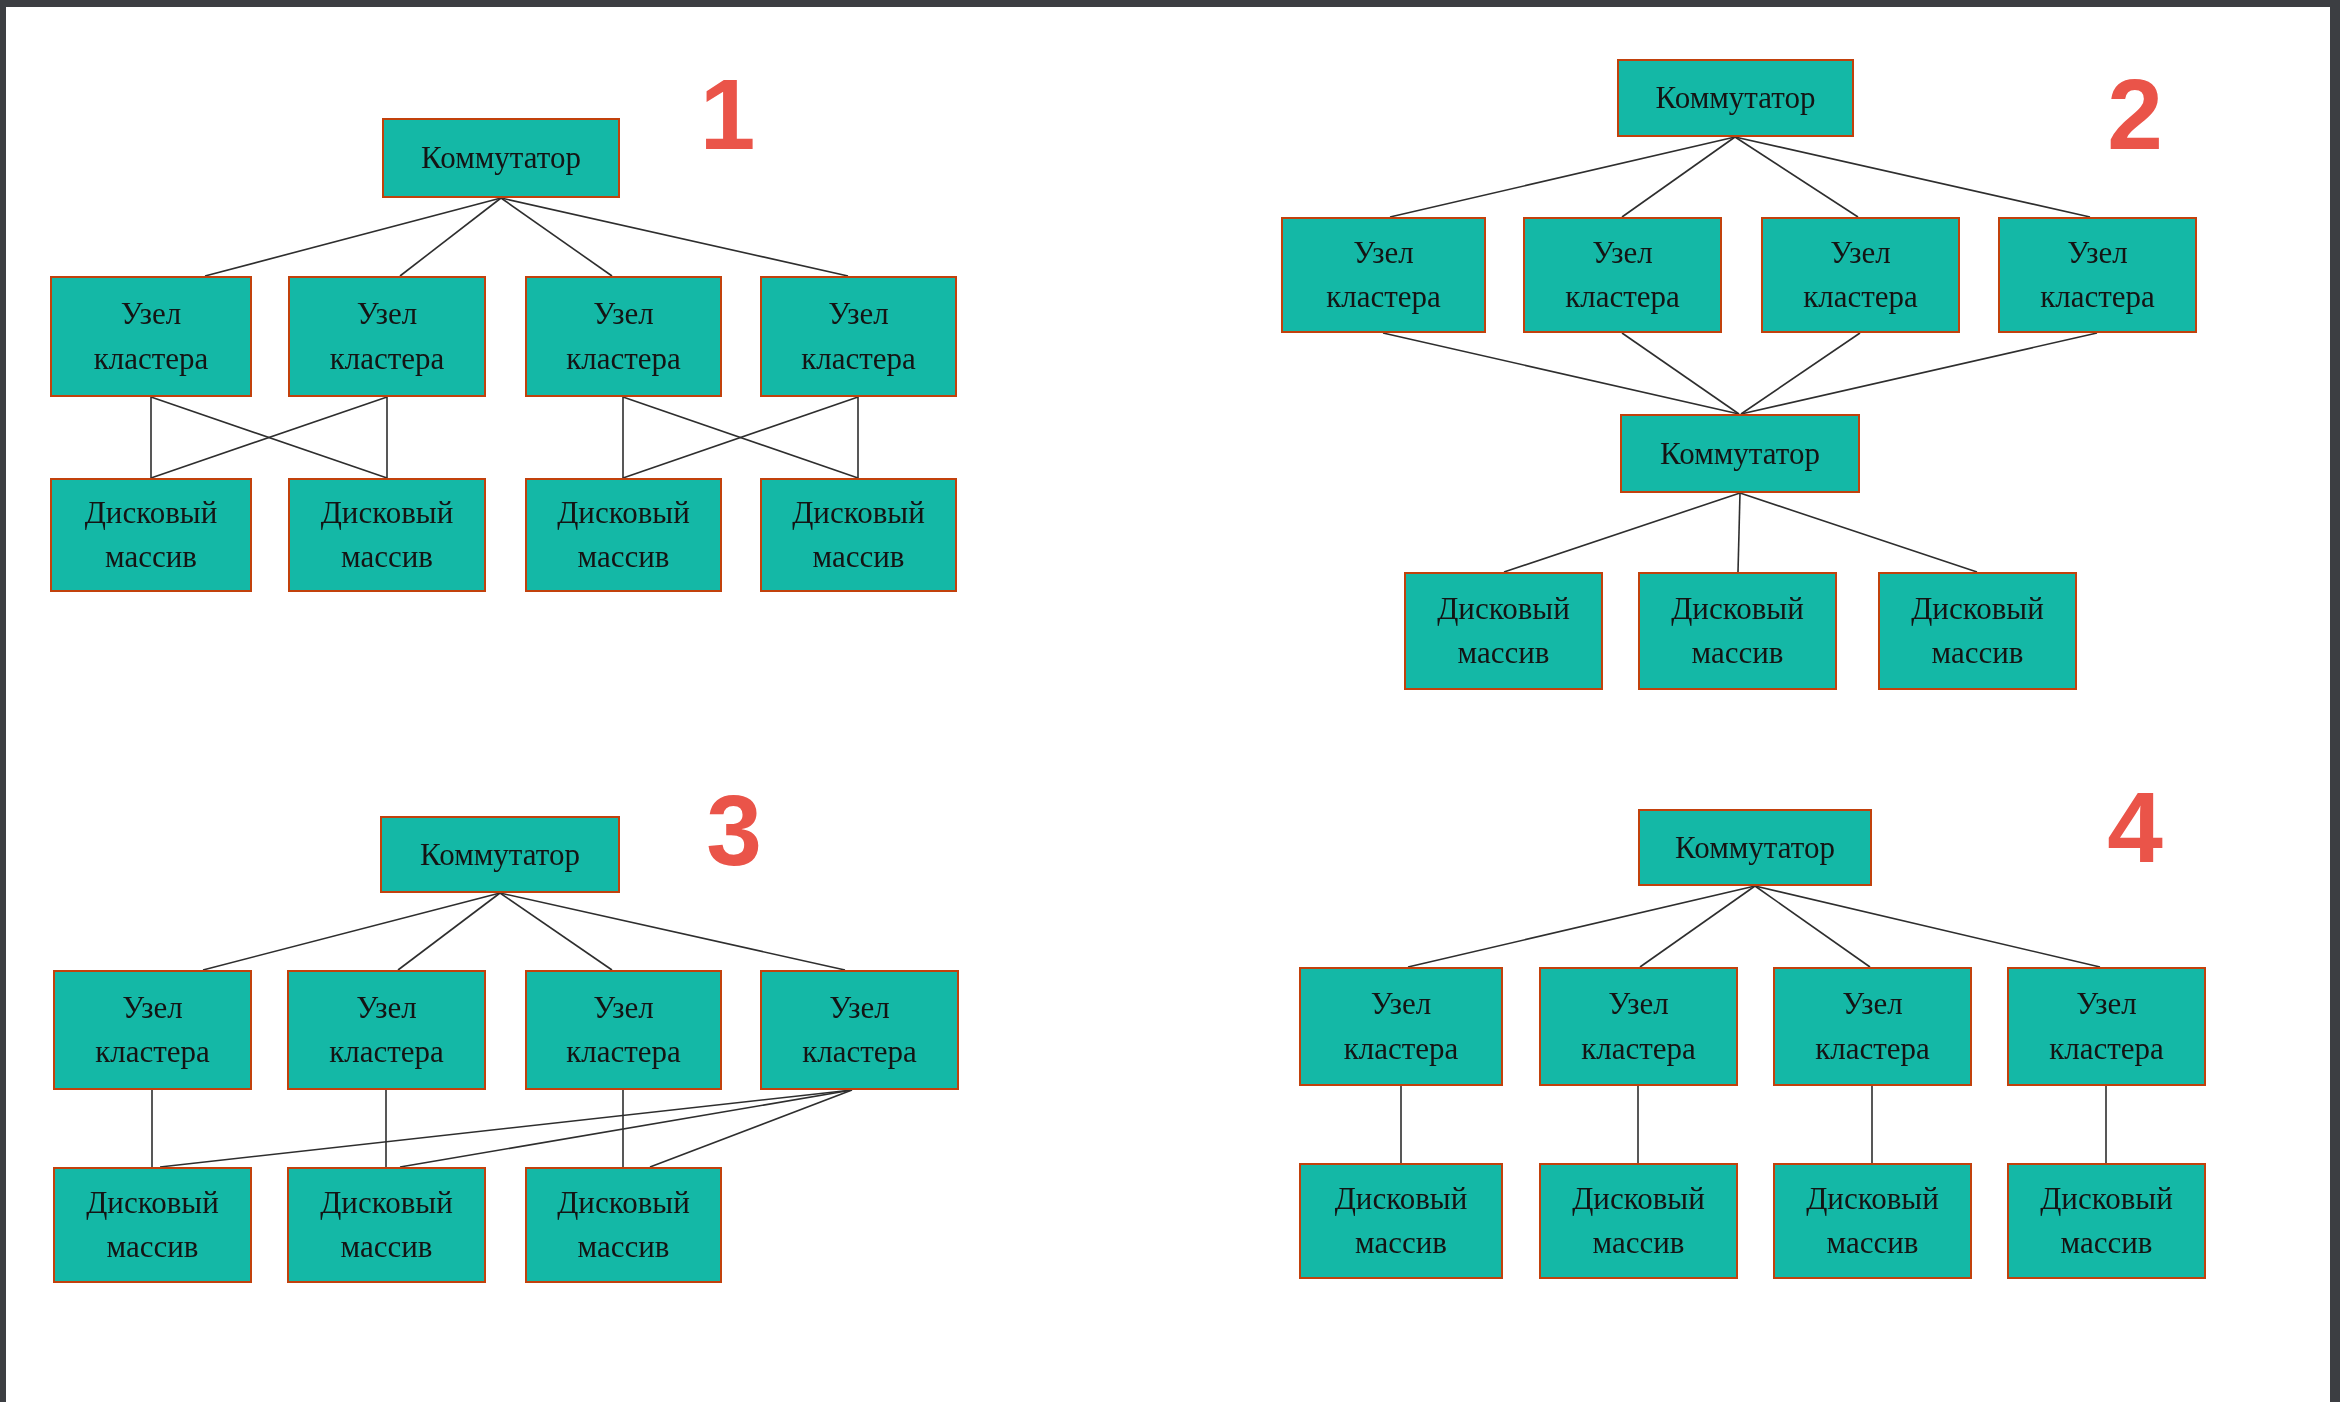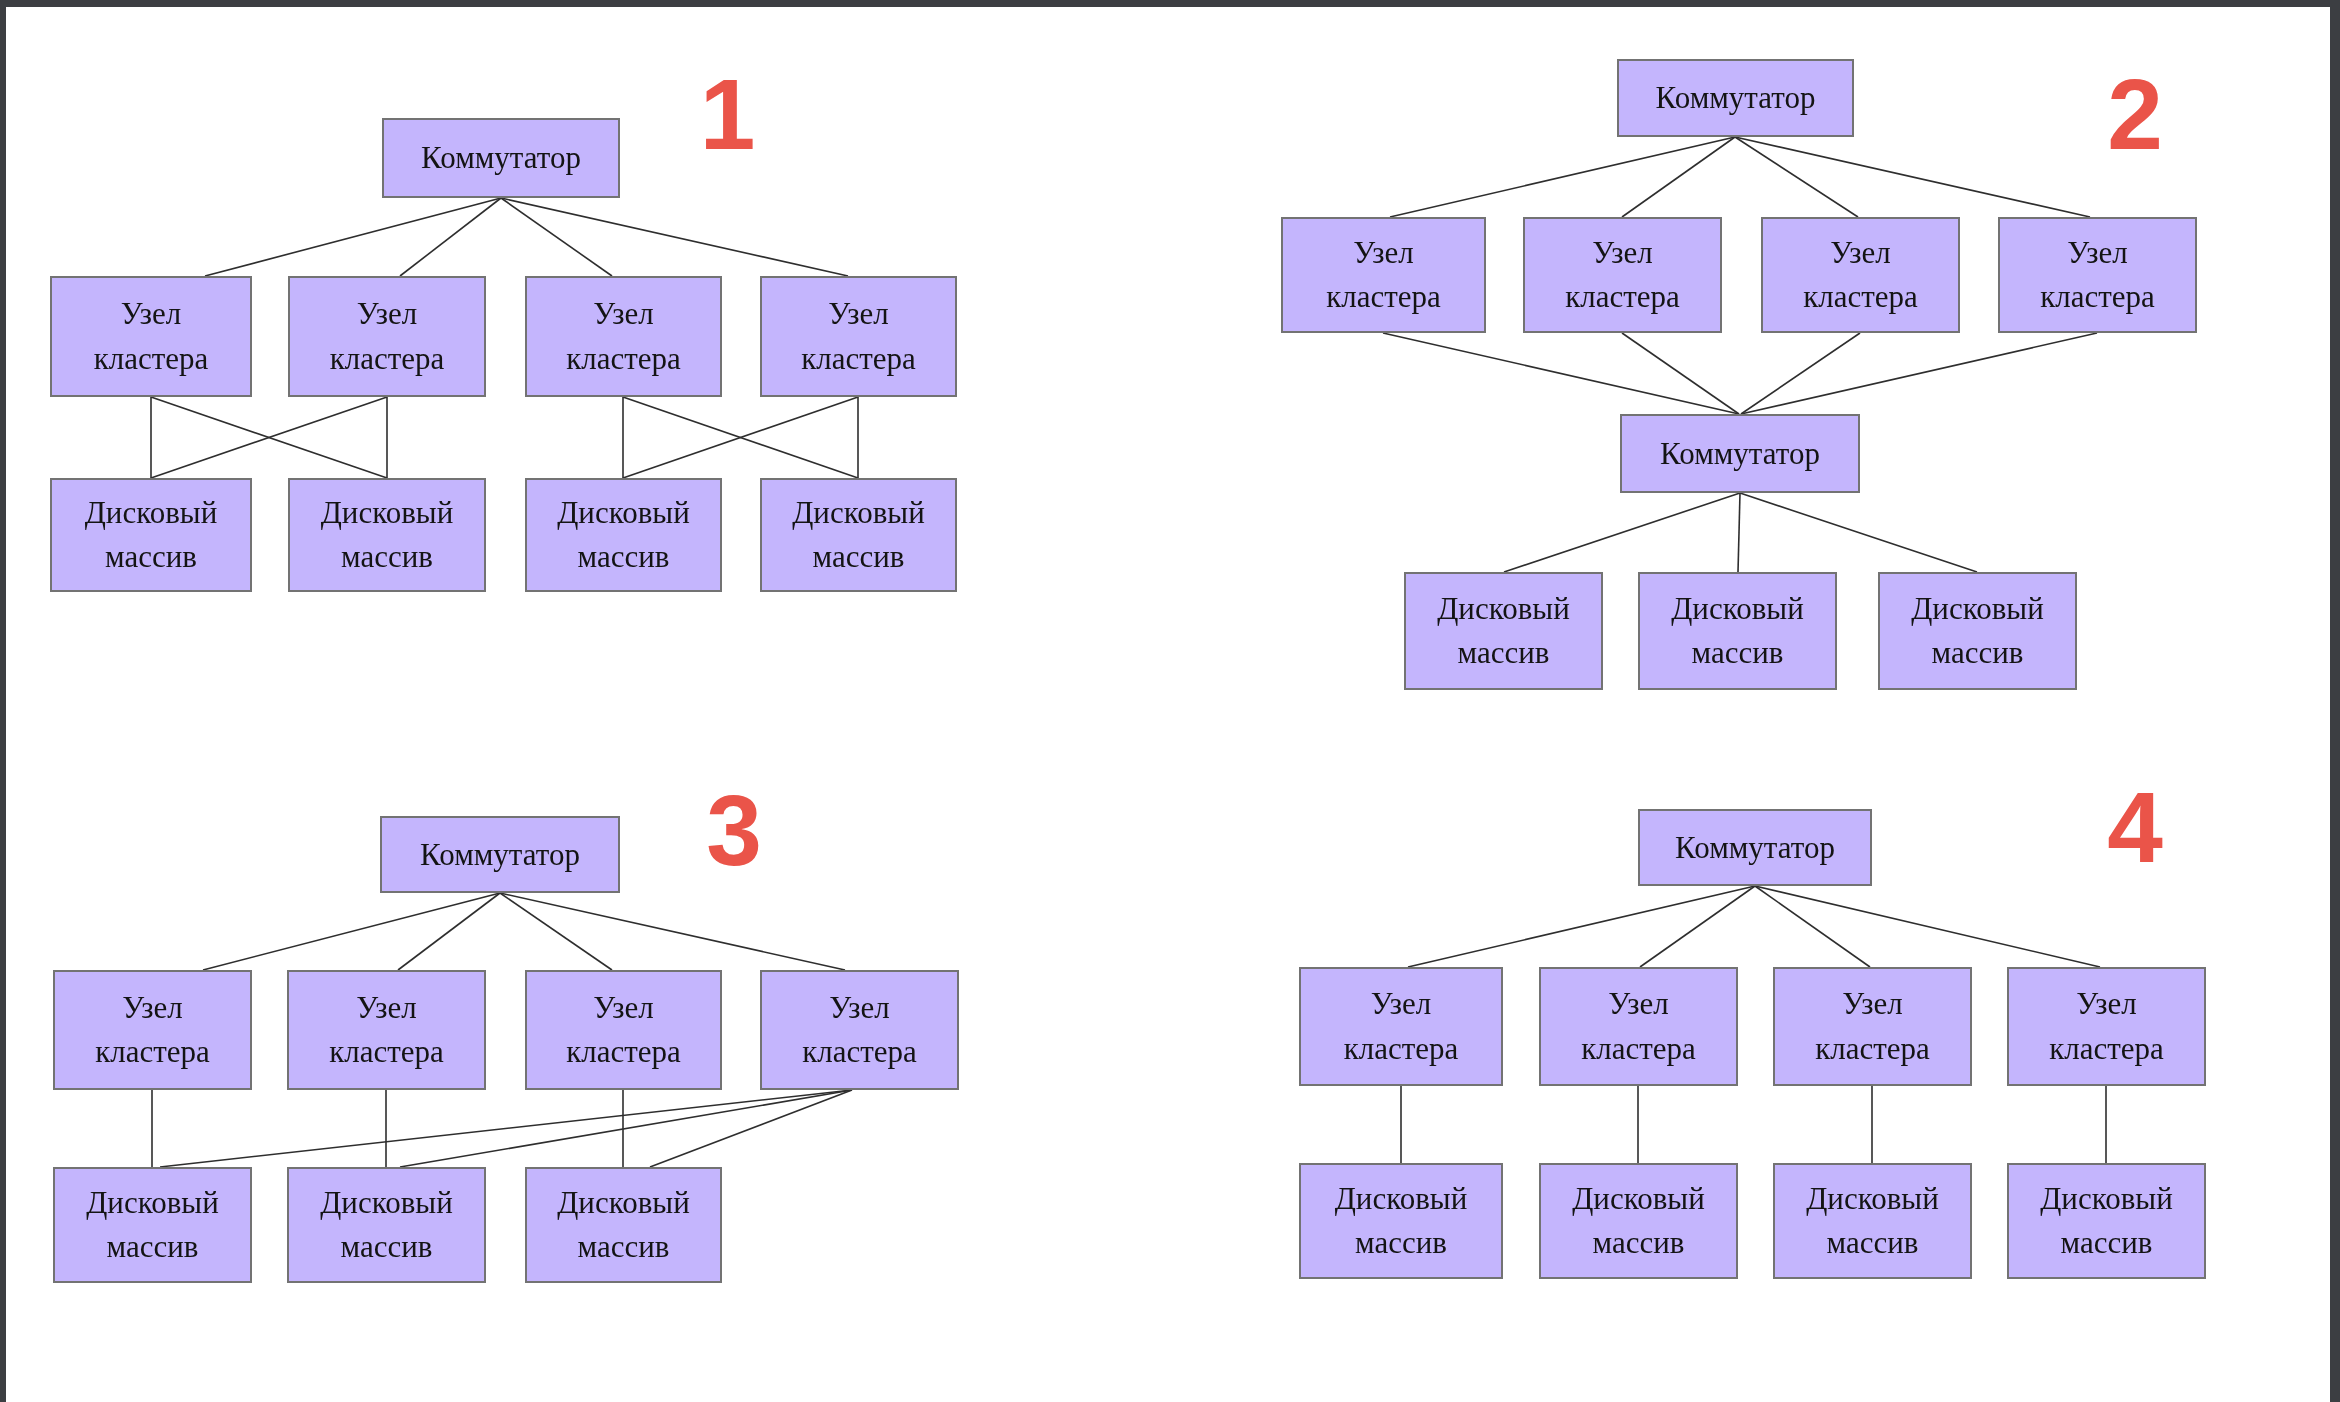--- a/index.html
+++ b/index.html
@@ -18,22 +18,22 @@
   .frame-top    { left: 0; top: 0; width: 2340px; height: 7px; }
   .frame-left   { left: 0; top: 0; width: 6px; height: 1402px; }
   .frame-right  { right: 0; top: 0; width: 10px; height: 1402px; }
 
   svg.wires { position: absolute; left: 0; top: 0; z-index: 0; }
   svg.wires line { stroke: var(--line, #2e2e2e); stroke-width: 1.6; }
 
   .box {
     position: absolute;
     box-sizing: border-box;
-    border: 2px solid #737373;
-    background: #c4b5fd;
+    border: 2px solid #c2410c;
+    background: #14b8a6;
     display: flex; align-items: center; justify-content: center;
     text-align: center;
     font-size: 31px; line-height: 1.42;
     color: #141414;
     padding: 16px 10px;
     z-index: 1;
   }
   .num {
     position: absolute;
     display: flex; align-items: center; justify-content: center;

